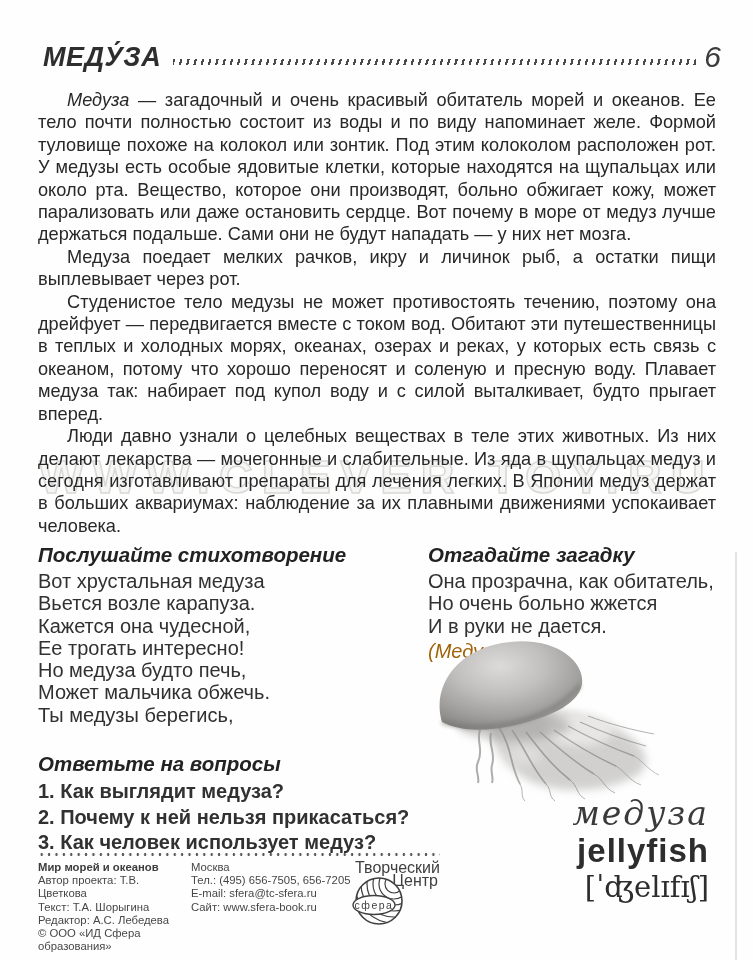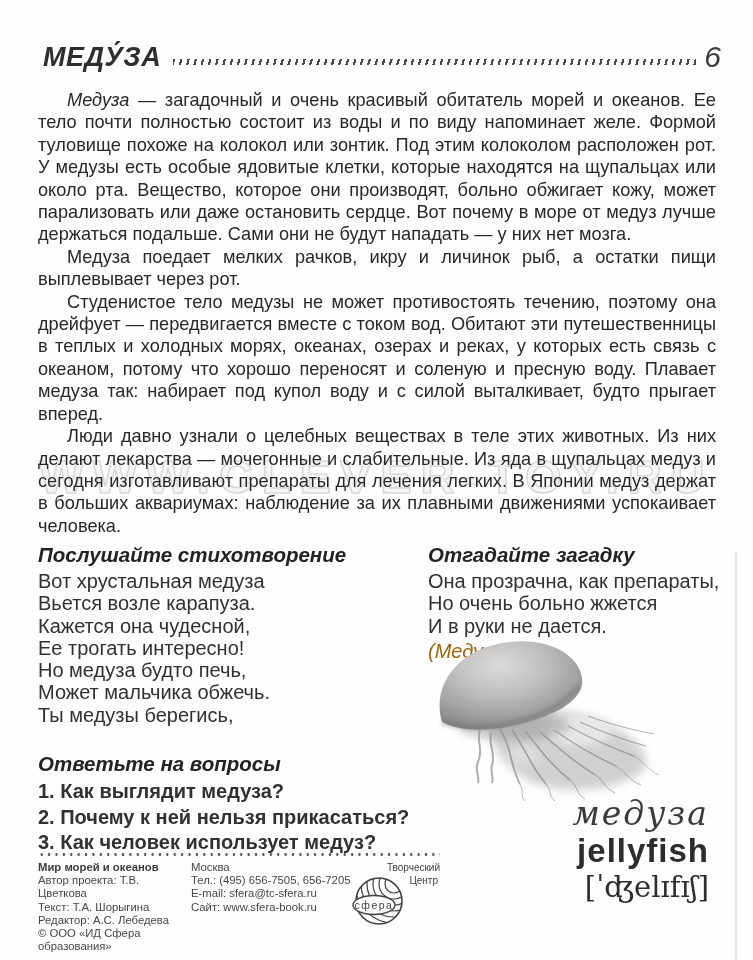--- a/index.html
+++ b/index.html
@@ -77,21 +77,21 @@
     padding-top:8px;
     display:flex;
     color:#474747;
   }
   .footer .col1{width:153px;font-size:11.3px;line-height:13.2px;}
   .footer .col2{width:161px;font-size:11.3px;line-height:13.2px;}
   .footer-title{font-weight:bold;color:#3d3d3d;}
   .logo{position:relative;width:88px;height:64px;}
   .logo-text{
     position:absolute;right:0;top:0;width:88px;text-align:right;
-    font-size:10px;line-height:13px;color:#3f3f3f;
+    font-size:16px;line-height:13px;color:#3f3f3f;
   }
   .logo-text .l2{padding-right:2px;}
   .logo-svg{position:absolute;left:-4px;top:15px;}
   
   .page-edge{
     position:absolute;right:16px;top:552px;width:2px;height:408px;
     background:#e4e4e2;
   }
 </style>
 </head>
@@ -120,21 +120,21 @@
     <div class="poem-line">Вьется возле карапуза.</div>
     <div class="poem-line">Кажется она чудесной,</div>
     <div class="poem-line">Ее трогать интересно!</div>
     <div class="poem-line">Но медуза будто печь,</div>
     <div class="poem-line">Может мальчика обжечь.</div>
     <div class="poem-line">Ты медузы берегись,</div>
   </div>
 
   <div class="riddle">
     <div class="section-heading">Отгадайте загадку</div>
-    <div class="riddle-line">Она прозрачна, как препараты,</div>
+    <div class="riddle-line">Она прозрачна, как обитатель,</div>
     <div class="riddle-line">Но очень больно жжется</div>
     <div class="riddle-line">И в руки не дается.</div>
     <div class="riddle-answer">(Медуза.)</div>
   </div>
 
   <div class="figure">
     <svg width="238" height="172" viewBox="0 0 238 172" xmlns="http://www.w3.org/2000/svg">
       <defs>
         <radialGradient id="bellG" cx="42%" cy="28%" r="80%">
           <stop offset="0%" stop-color="#dcdbd9"></stop>

